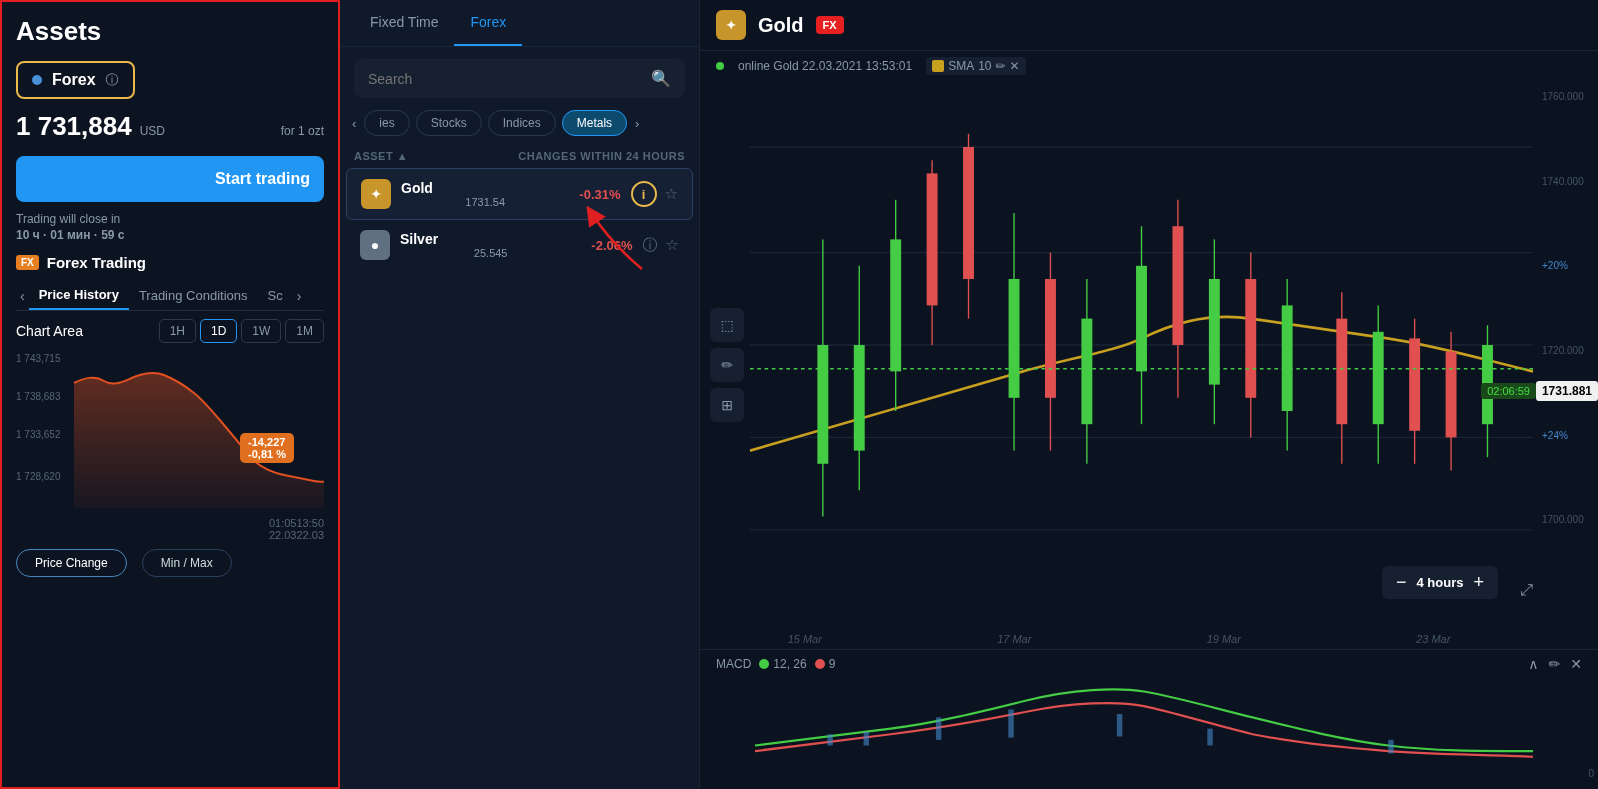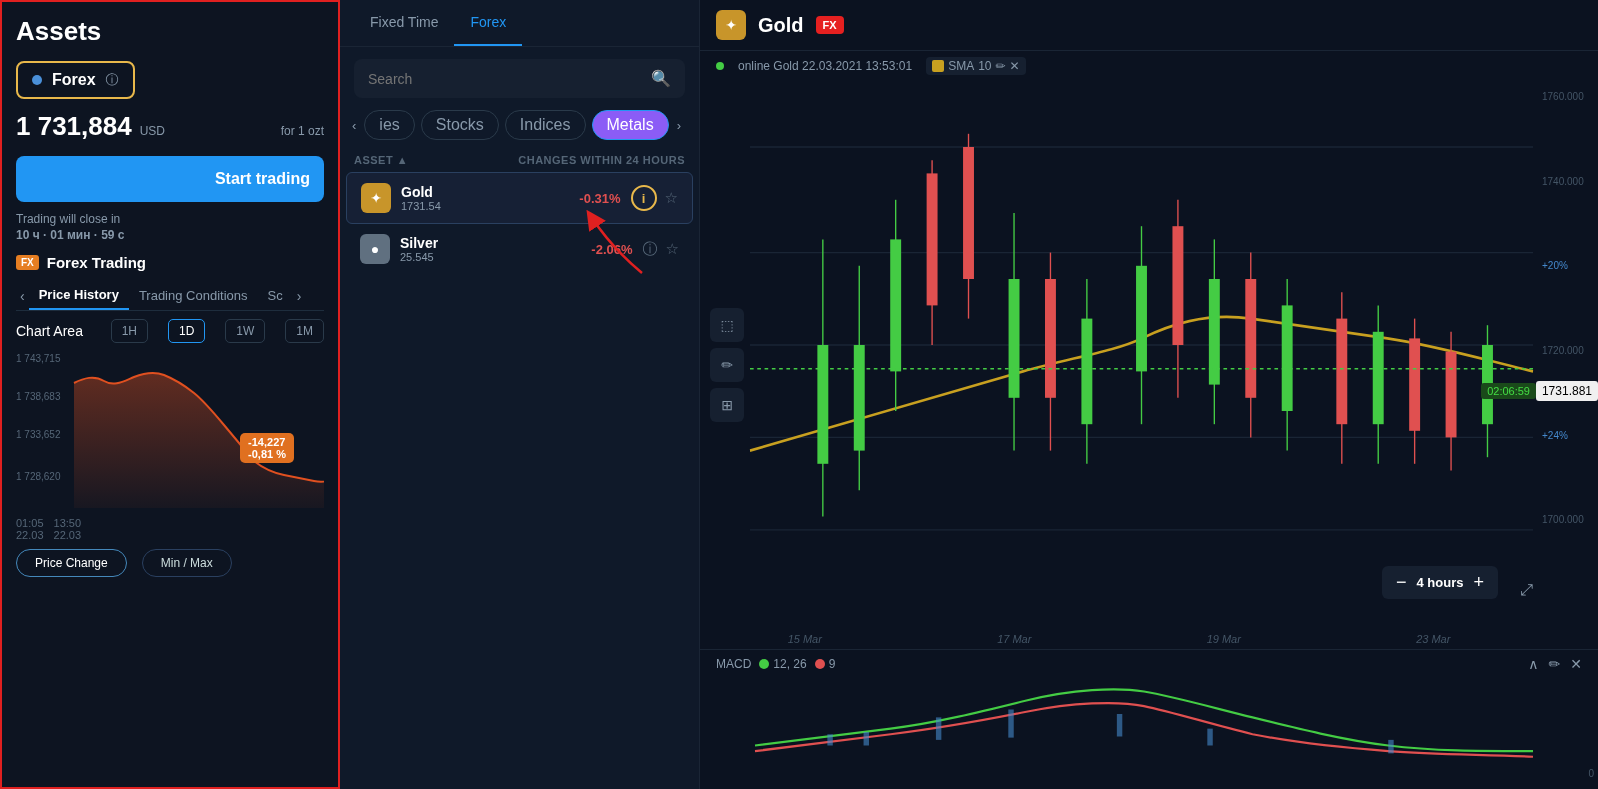--- a/index.html
+++ b/index.html
@@ -154,21 +154,21 @@
       align-items: center;
       justify-content: space-between;
       margin-bottom: 10px;
     }
     .chart-area-label {
       font-size: 14px;
       color: #fff;
     }
     .time-btns {
       display: flex;
-      gap: 20px;
+      gap: 4px;
     }
     .time-btn {
       padding: 4px 10px;
       border-radius: 5px;
       border: 1px solid #2a3a4a;
       background: transparent;
       color: #8899aa;
       font-size: 12px;
       cursor: pointer;
     }
@@ -200,25 +200,24 @@
       font-size: 11px;
       font-weight: 700;
       padding: 3px 8px;
       border-radius: 5px;
       right: 30px;
       bottom: 50px;
     }
 
     .chart-time-row {
       display: flex;
-      justify-content: flex-start;
+      justify-content: flex-end;
       font-size: 11px;
       color: #556677;
       margin-bottom: 8px;
-      gap: 10px;
     }
 
     .bottom-btns {
       display: flex;
       gap: 15px;
       margin-top: auto;
     }
     .bottom-btn {
       border: 1px solid #2a4060;
       background: transparent;
@@ -285,27 +284,27 @@
       gap: 6px;
       padding: 0 10px;
       margin-bottom: 10px;
     }
     .cat-tab {
       padding: 5px 14px;
       border-radius: 20px;
       border: 1px solid #2a3a4a;
       background: transparent;
       color: #8899aa;
-      font-size: 16px;
+      font-size: 12px;
       cursor: pointer;
       white-space: nowrap;
       text-align: center;
     }
     .cat-tab.active {
-      background: #8b5cf6;
+      background: #0c4a6e;
       color: #fff;
       border-color: #2196f3;
     }
     .cat-arrow { color: #8899aa; cursor: pointer; padding: 0 2px; }
 
     .asset-table-header {
       display: flex;
       justify-content: space-between;
       padding: 4px 14px 6px 14px;
       font-size: 11px;
@@ -331,21 +330,21 @@
     .asset-icon {
       width: 30px; height: 30px;
       border-radius: 6px;
       display: flex; align-items: center; justify-content: center;
       font-size: 14px;
     }
     .asset-icon.gold { background: #c8952a; }
     .asset-icon.silver { background: #607080; }
     .asset-info { flex: 1; }
     .asset-name { font-size: 14px; font-weight: 600; color: #fff; }
-    .asset-price { font-size: 11px; color: #8899aa; }
+    .asset-price { font-size: 11px; color: #8899aa; text-align: center; }
     .asset-change { font-size: 13px; font-weight: 600; }
     .asset-change.neg { color: #e05050; }
     .asset-actions {
       display: flex;
       align-items: center;
       gap: 8px;
     }
     .info-circle {
       width: 26px; height: 26px;
       border-radius: 50%;
@@ -446,21 +445,21 @@
       padding: 2px 6px;
       border-radius: 3px;
       white-space: nowrap;
     }
     .current-price-box {
       position: absolute;
       right: 0;
       background: #f0f0f0;
       color: #000;
       font-size: 12px;
-      font-weight: 400;
+      font-weight: 700;
       padding: 3px 6px;
       border-radius: 3px;
     }
 
     
     .chart-tools {
       position: absolute;
       left: 10px;
       top: 50%;
       transform: translateY(-50%);

